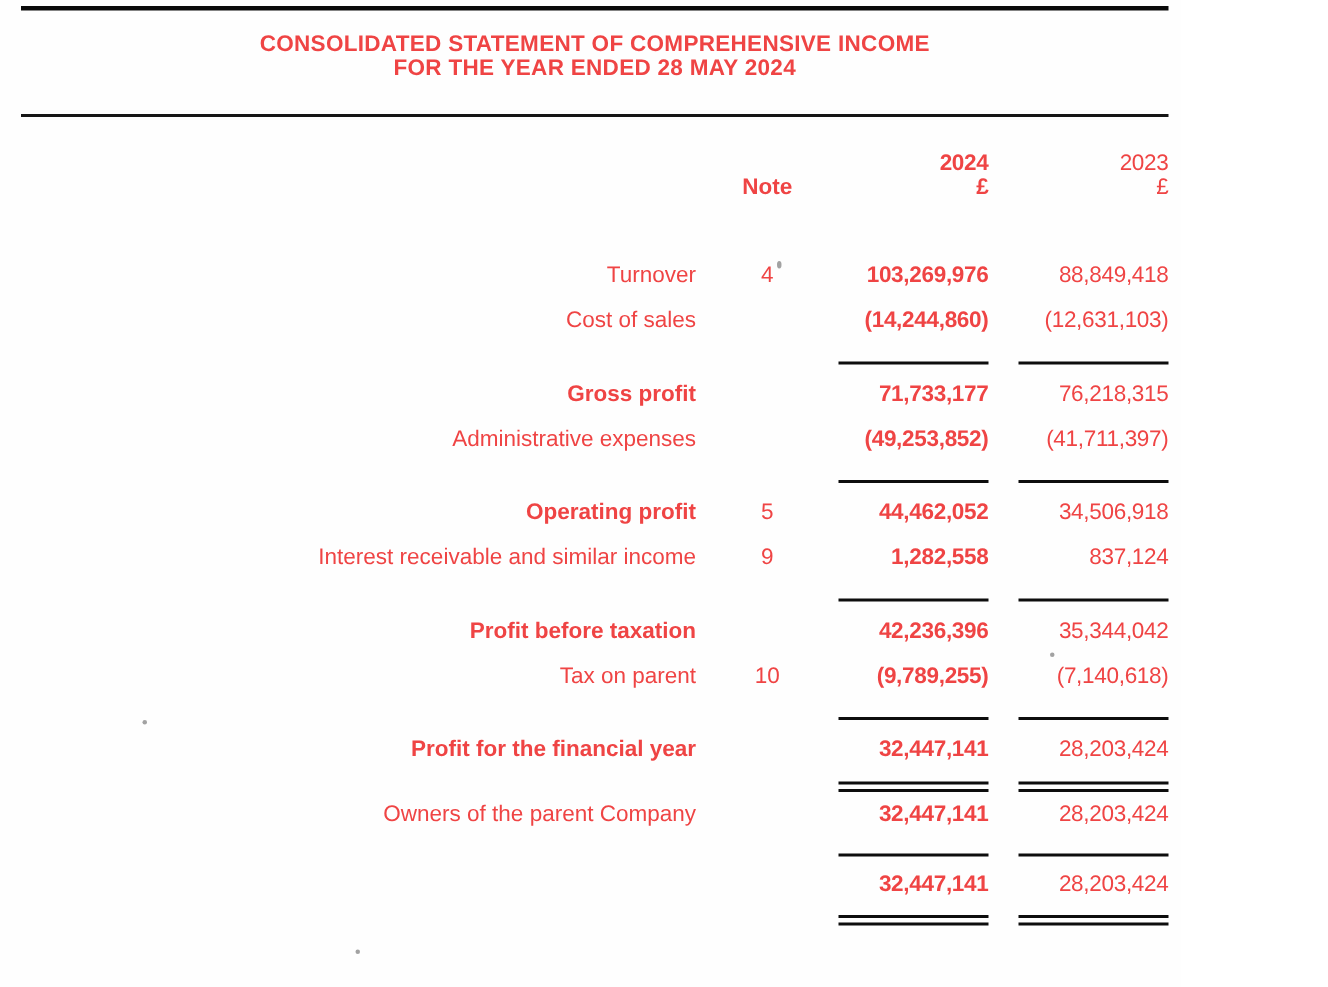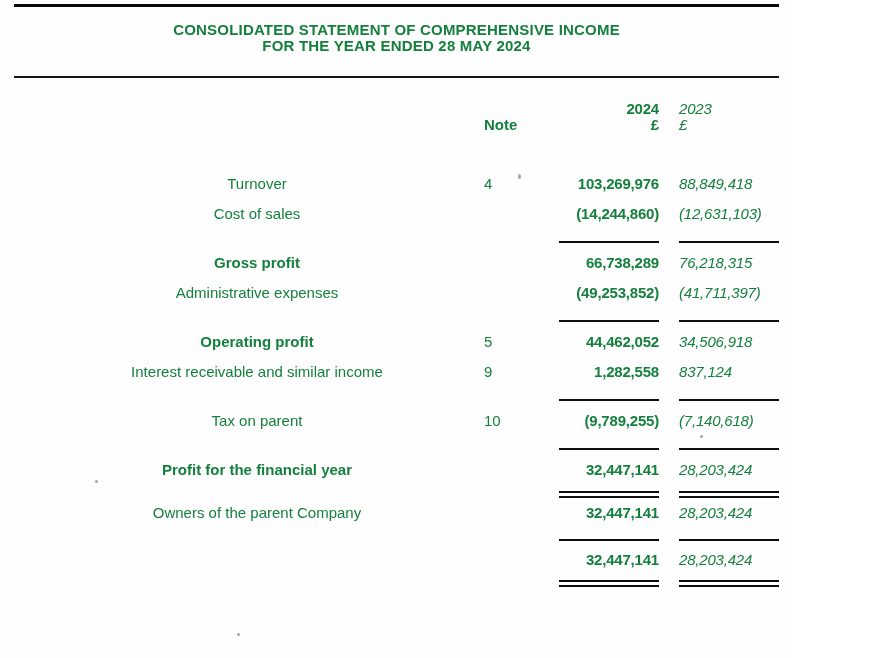--- a/index.html
+++ b/index.html
@@ -5,21 +5,21 @@
   html, body {
     margin: 0;
     padding: 0;
     background: #ffffff;
   }
   .page {
     position: relative;
     width: 787px;
     height: 658px;
     background: #fefefe;
-    color: #15803d;
+    color: #ef4444;
     font-family: "Liberation Sans", "DejaVu Sans", sans-serif;
     font-size: 15px;
     overflow: hidden;
     box-sizing: border-box;
     padding: 0 8px 0 14px;
   }
   .rule-top {
     margin-top: 4px;
     height: 3px;
     background: #0a0a0a;
@@ -38,24 +38,24 @@
     background: #151515;
   }
   
   .grid {
     display: grid;
     grid-template-columns: 1fr 55px 100px 100px;
     column-gap: 20px;
     align-items: center;
     margin-left: 36px;
   }
-  .col-label   { text-align: center; white-space: nowrap; }
-  .col-note    { text-align: left; }
+  .col-label   { text-align: right; white-space: nowrap; }
+  .col-note    { text-align: center; }
   .col-cur     { text-align: right; font-weight: bold; letter-spacing: -0.2px; }
-  .col-pri     { font-style: italic; letter-spacing: -0.2px; }
+  .col-pri     { text-align: right; letter-spacing: -0.2px; }
   .hdr-row1 { margin-top: 22px; height: 16px; font-weight: bold; }
   .hdr-row1 .col-pri { font-weight: normal; }
   .hdr-row2 { height: 16px; font-weight: bold; }
   .hdr-row2 .col-pri { font-weight: normal; }
   .row { height: 30px; }
   .row.compact { height: 28px; }
   .row.first { margin-top: 36px; }
   .row.bold .col-label { font-weight: bold; }
   .mt8 { margin-top: 8px; }
   
@@ -123,21 +123,21 @@
   <div class="grid rule-row">
     <div></div>
       <div></div>
     <div class="line"></div>
     <div class="line"></div>
   </div>
 
   <div class="grid row bold">
     <div class="col-label">Gross profit</div>
     <div class="col-note"></div>
-    <div class="col-cur">66,738,289</div>
+    <div class="col-cur">71,733,177</div>
     <div class="col-pri">76,218,315</div>
   </div>
 
   <div class="grid row">
     <div class="col-label">Administrative expenses</div>
     <div class="col-note"></div>
     <div class="col-cur">(49,253,852)</div>
     <div class="col-pri">(41,711,397)</div>
   </div>
 
@@ -162,20 +162,26 @@
     <div class="col-pri">837,124</div>
   </div>
 
   <div class="grid rule-row">
     <div></div>
       <div></div>
     <div class="line"></div>
     <div class="line"></div>
   </div>
 
+  <div class="grid row bold">
+    <div class="col-label">Profit before taxation</div>
+    <div class="col-note"></div>
+    <div class="col-cur">42,236,396</div>
+    <div class="col-pri">35,344,042</div>
+  </div>
 
   <div class="grid row">
     <div class="col-label">Tax on parent</div>
     <div class="col-note">10</div>
     <div class="col-cur">(9,789,255)</div>
     <div class="col-pri">(7,140,618)</div>
   </div>
 
   <div class="grid rule-row">
     <div></div>

